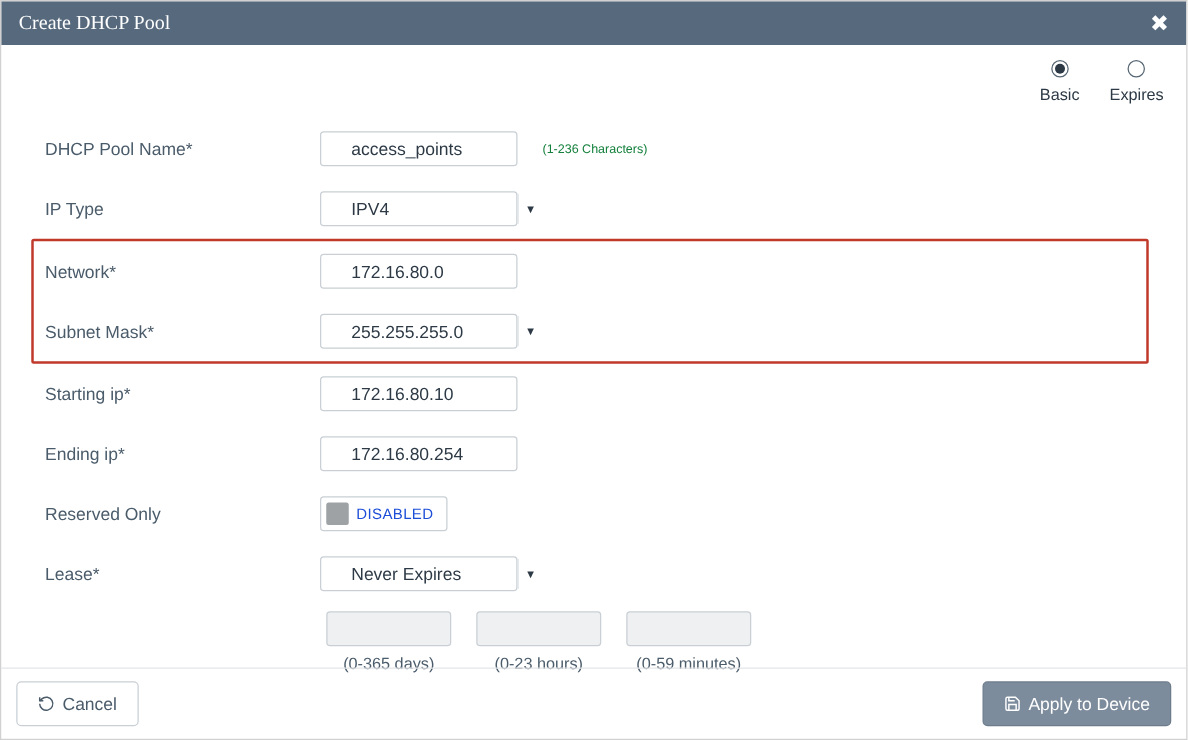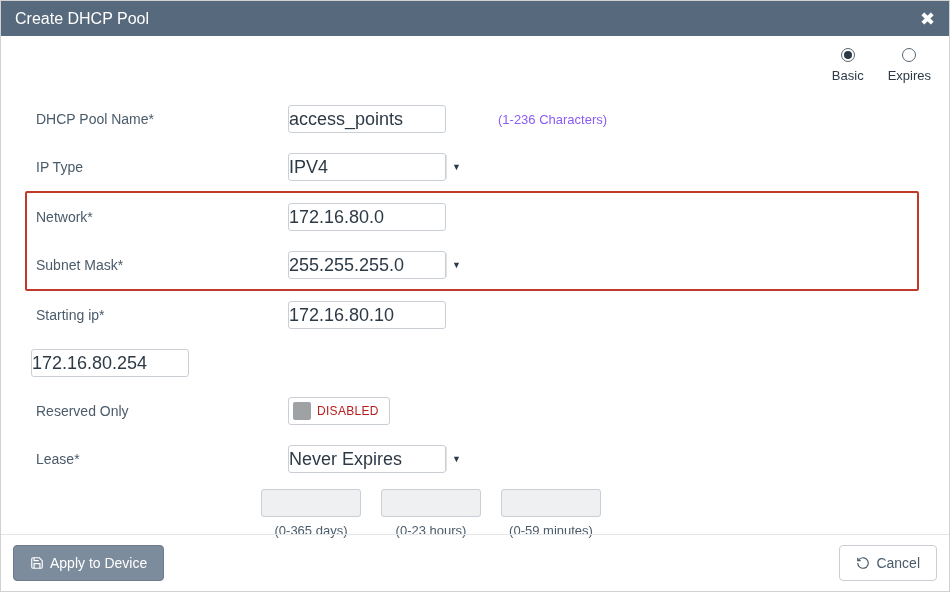--- a/index.html
+++ b/index.html
@@ -15,20 +15,21 @@
   }
   .header {
     background: #56697d;
     color: #fff;
     height: 35px;
     padding: 0 14px;
     display: flex;
     align-items: center;
     justify-content: space-between;
     font-size: 16px;
+    font-family: Liberation Serif, serif;
   }
   .close-x {
     cursor: pointer;
     font-size: 18px;
     line-height: 1;
   }
   .topbar {
     display: flex;
     justify-content: flex-end;
     align-items: center;
@@ -54,49 +55,48 @@
     border-radius: 50%;
     background: #2d3a46;
   }
   .form-area {
     padding: 6px 30px 0 30px;
   }
   .row {
     display: flex;
     align-items: center;
     padding: 10px 0;
-    gap: 32px;
   }
   .highlight-group {
     border: 2px solid #c0392b;
     border-radius: 2px;
     margin-left: -6px;
     padding-left: 4px;
   }
   .label-col {
     width: 225px;
     color: #4a5b6a;
     font-size: 14px;
     padding-left: 5px;
   }
   .field-col {
     width: 160px;
   }
   .hint-col {
-    color: #8b5cf6;
+    color: #15803d;
     padding-left: 18px;
-    font-size: 13px;
+    font-size: 10px;
   }
   input[type=text] {
     width: 158px;
     height: 28px;
-    padding: 0 0;
+    padding: 0 24px;
     border: 1px solid #c9cfd4;
     border-radius: 3px;
-    font-size: 18px;
+    font-size: 14px;
     color: #2d3a46;
     background: #fff;
   }
   input[type=text].disabled {
     background: #eef0f2;
   }
   .select-wrap {
     position: relative;
     width: 180px;
   }
@@ -123,21 +123,21 @@
     border-radius: 3px;
     background: #fff;
     cursor: pointer;
   }
   .toggle-knob {
     width: 18px; height: 18px;
     background: #9ea2a5;
     border-radius: 2px;
   }
   .toggle-text {
-    color: #b91c1c;
+    color: #1d4ed8;
     font-size: 12px;
     letter-spacing: 0.3px;
   }
   .time-row {
     display: flex;
     gap: 20px;
     padding-left: 230px;
     margin-top: 6px;
   }
   .time-cell { text-align: center; }
@@ -239,20 +239,21 @@
   </div>
 
   <div class="row">
     <div class="label-col">Starting ip*</div>
     <div class="field-col">
       <input type="text" value="172.16.80.10" style="">
     </div>
   </div>
 
   <div class="row">
+    <div class="label-col">Ending ip*</div>
     <div class="field-col">
       <input type="text" value="172.16.80.254" style="">
     </div>
   </div>
 
   <div class="row">
     <div class="label-col">Reserved Only</div>
     <div class="field-col">
       <div class="toggle-btn">
         <span class="toggle-knob"></span>
@@ -282,28 +283,28 @@
     </div>
     <div class="time-cell">
       <input type="text" class="disabled" disabled="" style="">
       <span class="time-hint">(0-59 minutes)</span>
     </div>
   </div>
 
 </div>
 
 <div class="footer">
+  <div class="btn cancel">
+    <svg class="icon" viewBox="0 0 24 24" fill="none" stroke="#4a5b6a" stroke-width="2">
+      <path d="M3 12a9 9 0 1 0 3-6.7L3 8"></path>
+      <polyline points="3 3 3 8 8 8"></polyline>
+    </svg>
+    <span>Cancel</span>
+  </div>
   <div class="btn apply">
     <svg class="icon" viewBox="0 0 24 24" fill="none" stroke="#fff" stroke-width="2">
       <path d="M19 21H5a2 2 0 0 1-2-2V5a2 2 0 0 1 2-2h11l5 5v11a2 2 0 0 1-2 2z"></path>
       <polyline points="17 21 17 13 7 13 7 21"></polyline>
       <polyline points="7 3 7 8 15 8"></polyline>
     </svg>
     <span>Apply to Device</span>
   </div>
-  <div class="btn cancel">
-    <svg class="icon" viewBox="0 0 24 24" fill="none" stroke="#4a5b6a" stroke-width="2">
-      <path d="M3 12a9 9 0 1 0 3-6.7L3 8"></path>
-      <polyline points="3 3 3 8 8 8"></polyline>
-    </svg>
-    <span>Cancel</span>
-  </div>
 </div>
 
 </body></html>

